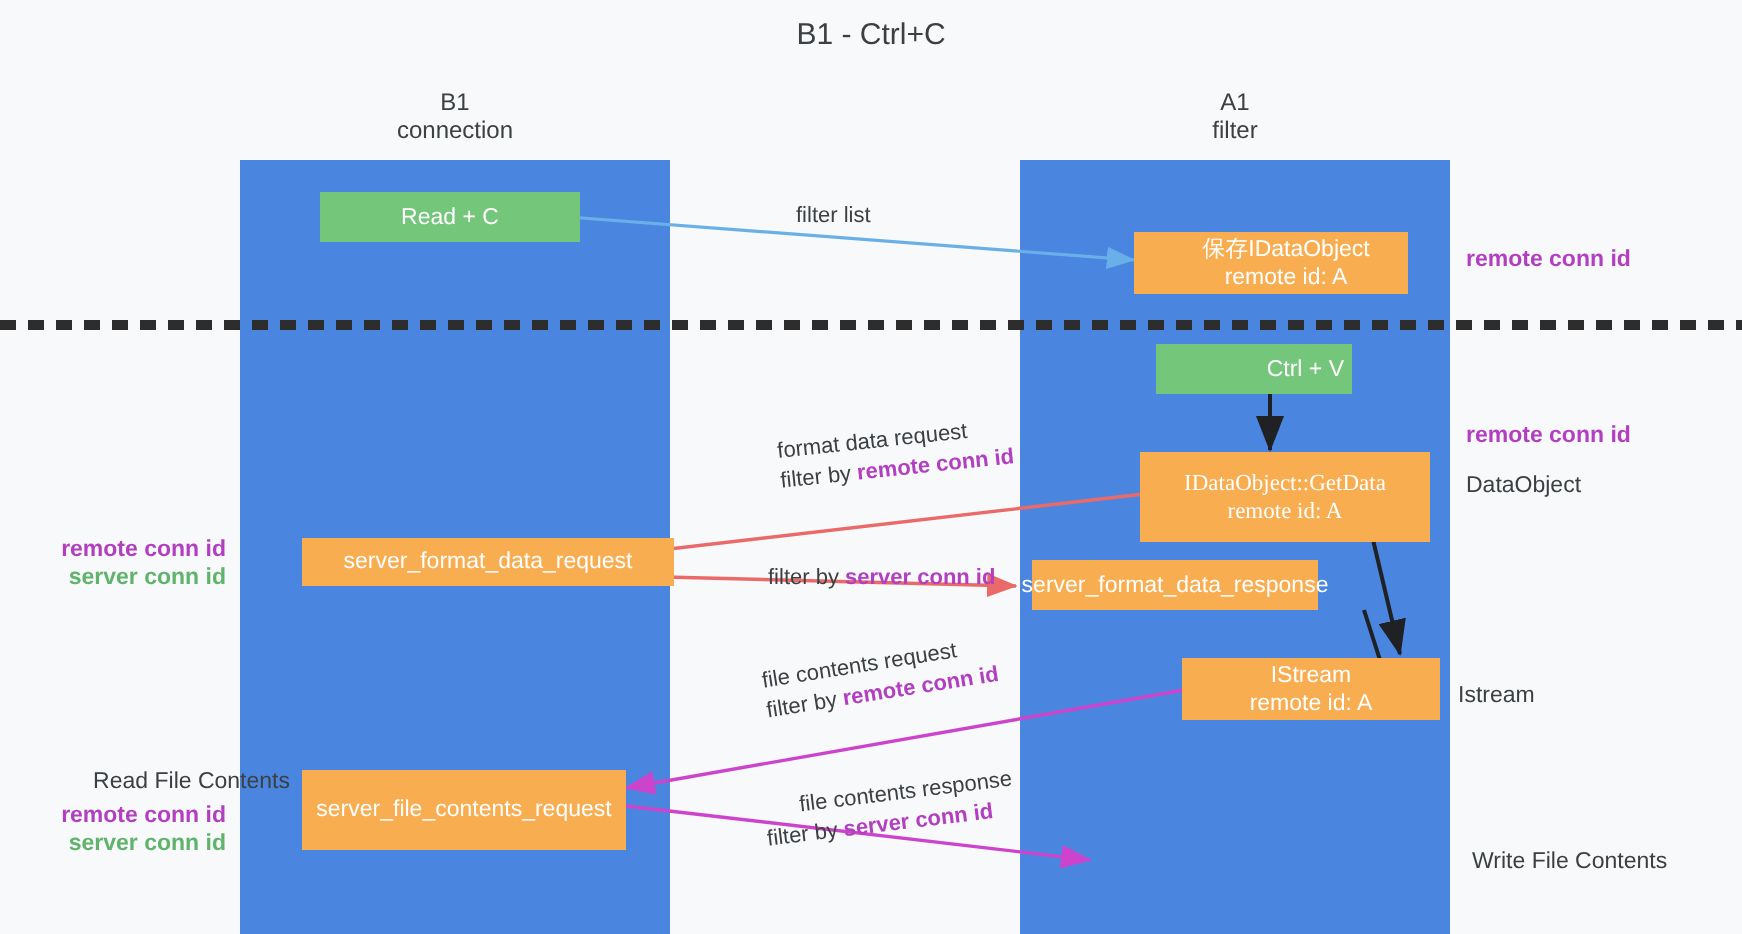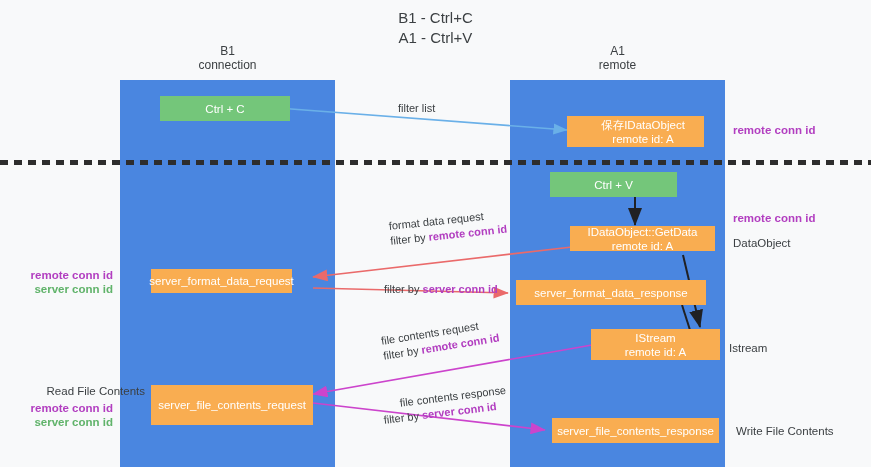--- a/index.html
+++ b/index.html
@@ -102,30 +102,29 @@
       #2d2d2d 0px, #2d2d2d 8px, rgba(0,0,0,0) 8px, rgba(0,0,0,0) 14px);
   }
 </style>
 </head>
 <body>
 
 <div id="canvas">
 
   <div class="title">
     <div>B1 - Ctrl+C</div>
-    <div>A1 - Ctrl+V</div>
   </div>
 
   <div class="col-head col-head-b1">
     <div>B1</div>
     <div>connection</div>
   </div>
   <div class="col-head col-head-a1">
     <div>A1</div>
-    <div>remote</div>
+    <div>filter</div>
   </div>
 
   <div class="lane lane-b1"></div>
   <div class="lane lane-a1"></div>
 
   <svg class="overlay">
     <defs>
       <marker id="ah-blue" markerWidth="9" markerHeight="7" refX="8.5" refY="3.5" orient="auto">
         <polygon points="0 0, 9 3.5, 0 7" fill="#6ab0e8"></polygon>
       </marker>
@@ -151,57 +150,54 @@
     <line x1="683" y1="255" x2="700" y2="327" stroke="#202124" stroke-width="2" marker-end="url(#ah-black)"></line>
 
     <line x1="592" y1="345" x2="313" y2="394" stroke="#cc44cc" stroke-width="1.7" marker-end="url(#ah-magenta)"></line>
 
     <line x1="313" y1="403" x2="545" y2="430" stroke="#cc44cc" stroke-width="1.7" marker-end="url(#ah-magenta)"></line>
 
     <line x1="682" y1="305" x2="690" y2="330" stroke="#202124" stroke-width="2"></line>
   </svg>
 
   <div class="node green" style="left:160px; top:96px; width:130px; height:25px;">
-    <span>Ctrl + C</span>
+    <span>Read + C</span>
   </div>
 
   <div class="node orange" style="left:567px; top:116px; width:137px; height:31px;padding-left:19px;">
     <span>保存IDataObject</span>
     <span>remote id: A</span>
   </div>
 
-  <div class="node green" style="left:550px; top:172px; width:127px; height:25px;">
+  <div class="node green" style="left:578px; top:172px; width:98px; height:25px;align-items:flex-end;">
     <span>Ctrl + V</span>
   </div>
 
-  <div class="node orange" style="left:570px; top:226px; width:145px; height:25px;">
+  <div class="node orange" style="left:570px; top:226px; width:145px; height:45px;font-family:Liberation Serif, serif;">
     <span>IDataObject::GetData</span>
     <span>remote id: A</span>
   </div>
 
-  <div class="node orange" style="left:151px; top:269px; width:141px; height:24px;">
+  <div class="node orange" style="left:151px; top:269px; width:186px; height:24px;">
     <span>server_format_data_request</span>
   </div>
 
-  <div class="node orange" style="left:516px; top:280px; width:190px; height:25px;">
+  <div class="node orange" style="left:516px; top:280px; width:143px; height:25px;">
     <span>server_format_data_response</span>
   </div>
 
   <div class="node orange" style="left:591px; top:329px; width:129px; height:31px;">
     <span>IStream</span>
     <span>remote id: A</span>
   </div>
 
   <div class="node orange" style="left:151px; top:385px; width:162px; height:40px;">
     <span>server_file_contents_request</span>
   </div>
 
-  <div class="node orange" style="left:552px; top:418px; width:167px; height:25px;">
-    <span>server_file_contents_response</span>
-  </div>
 
   <div class="edge-label" style="left:398px; top:101px;">
     <span>filter list</span>
   </div>
 
   <div class="edge-label" style="left:388px; top:219px; transform: rotate(-6deg); transform-origin: left top;">
     <div>format data request</div>
     <div><span>filter by </span><span class="hl-purple">remote conn id</span></div>
   </div>
 

